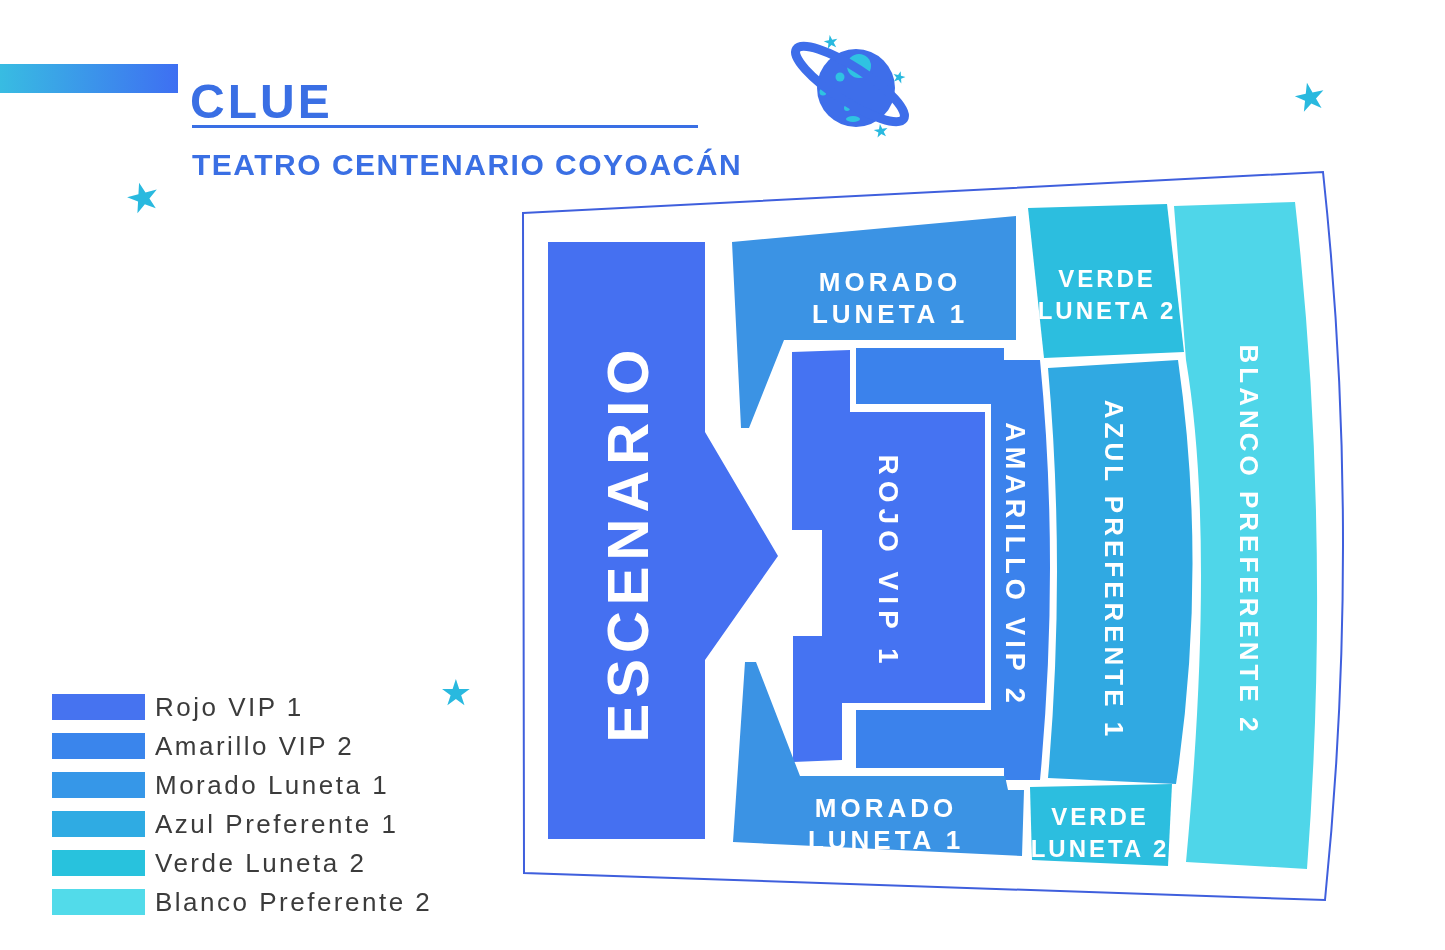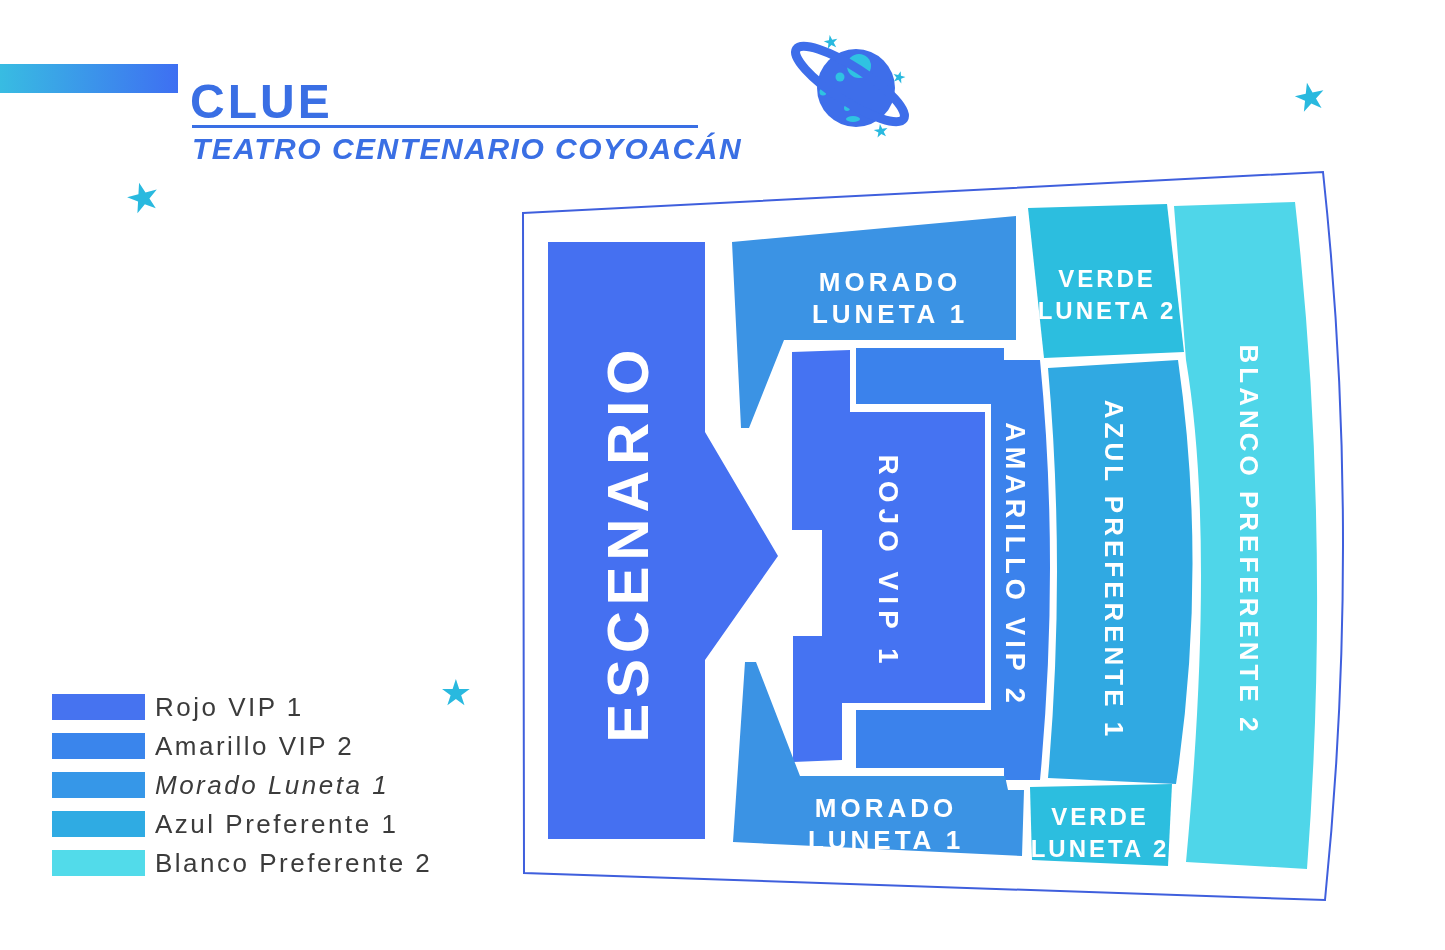--- a/index.html
+++ b/index.html
@@ -3,21 +3,21 @@
 <meta charset="utf-8">
 <style>
   * { margin:0; padding:0; box-sizing:border-box; }
   html,body { width:1445px; height:950px; background:#ffffff; overflow:hidden;
               font-family:"Liberation Sans", sans-serif; position:relative; }
   .abs { position:absolute;margin-top:24px; }
 
   
   #brand-title   { left:190px; top:50px; font-size:48px; font-weight:700; letter-spacing:3px; }
   #brand-underline { left:192px; top:101px; width:506px; height:3px; }
-  #brand-subtitle { left:192px; top:108px; font-size:30px; font-weight:700; letter-spacing:1.5px;font-style:italic; }
+  #brand-subtitle { left:192px; top:124px; font-size:30px; font-weight:700; letter-spacing:1.5px; }
 
   
   #legend { left:52px; top:670px; display:flex; flex-direction:column; gap:13px; }
   .legend-row { display:flex; align-items:center; height:26px; }
   .legend-swatch { width:93px; height:26px; flex:0 0 93px; }
   .legend-label { margin-left:10px; font-size:26px; letter-spacing:2.5px; font-weight:400; }
 
   
   #footer-line { left:0; top:943px; width:1445px; height:5px; }
 
@@ -101,25 +101,29 @@
   <div class="legend-row">
     <div class="legend-swatch" style="background-color: rgb(70, 115, 240);"></div>
     <div class="legend-label" style="color: rgb(59, 59, 59);">Rojo VIP 1</div>
   </div>
   <div class="legend-row">
     <div class="legend-swatch" style="background-color: rgb(58, 133, 236);"></div>
     <div class="legend-label" style="color: rgb(59, 59, 59);">Amarillo VIP 2</div>
   </div>
   <div class="legend-row">
     <div class="legend-swatch" style="background-color: rgb(54, 151, 232);"></div>
-    <div class="legend-label" style="color: rgb(59, 59, 59); font-style: italic;">Morado Luneta 1</div>
+    <div class="legend-label" style="color: rgb(59, 59, 59);">Morado Luneta 1</div>
   </div>
   <div class="legend-row">
     <div class="legend-swatch" style="background-color: rgb(47, 171, 227);"></div>
     <div class="legend-label" style="color: rgb(59, 59, 59);">Azul Preferente 1</div>
+  </div>
+  <div class="legend-row">
+    <div class="legend-swatch" style="background-color: rgb(40, 194, 221);"></div>
+    <div class="legend-label" style="color: rgb(59, 59, 59);">Verde Luneta 2</div>
   </div>
   <div class="legend-row">
     <div class="legend-swatch" style="background-color: rgb(82, 219, 234);"></div>
     <div class="legend-label" style="color: rgb(59, 59, 59);">Blanco Preferente 2</div>
   </div>
 </div>
 
 <div class="abs" id="footer-line" style="background-color: rgb(22, 22, 22);"></div>
 
 </body></html>

